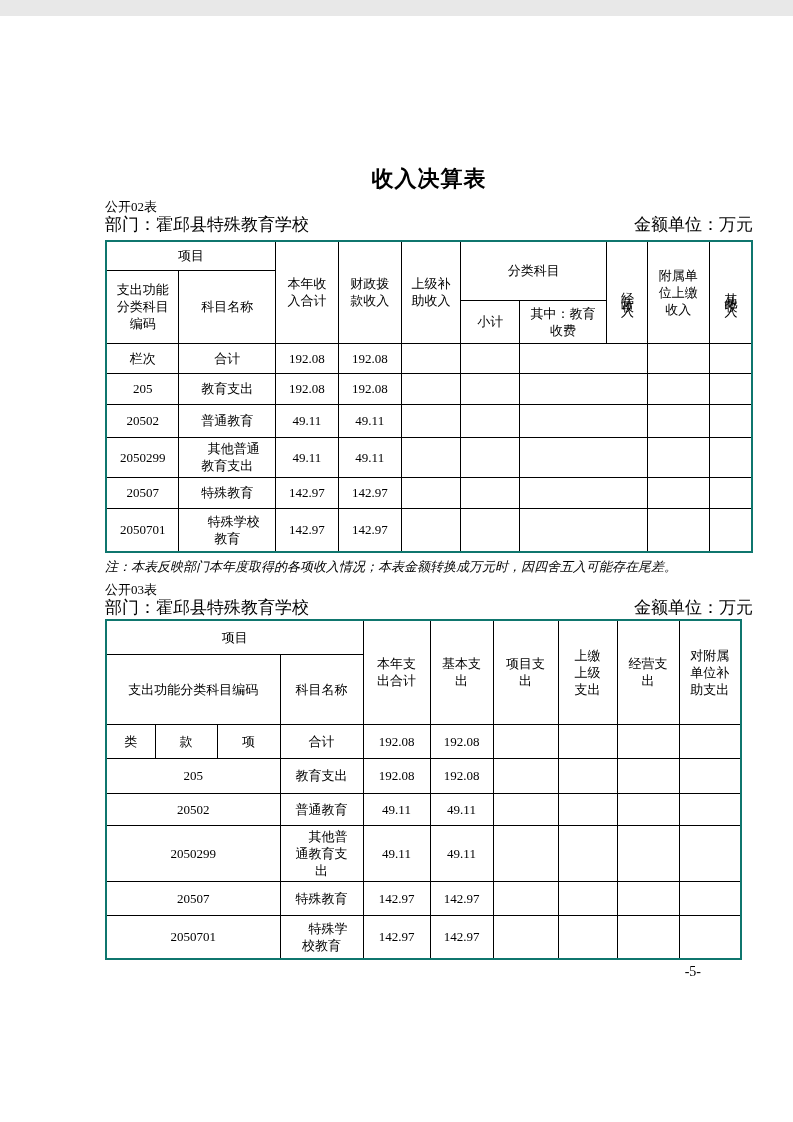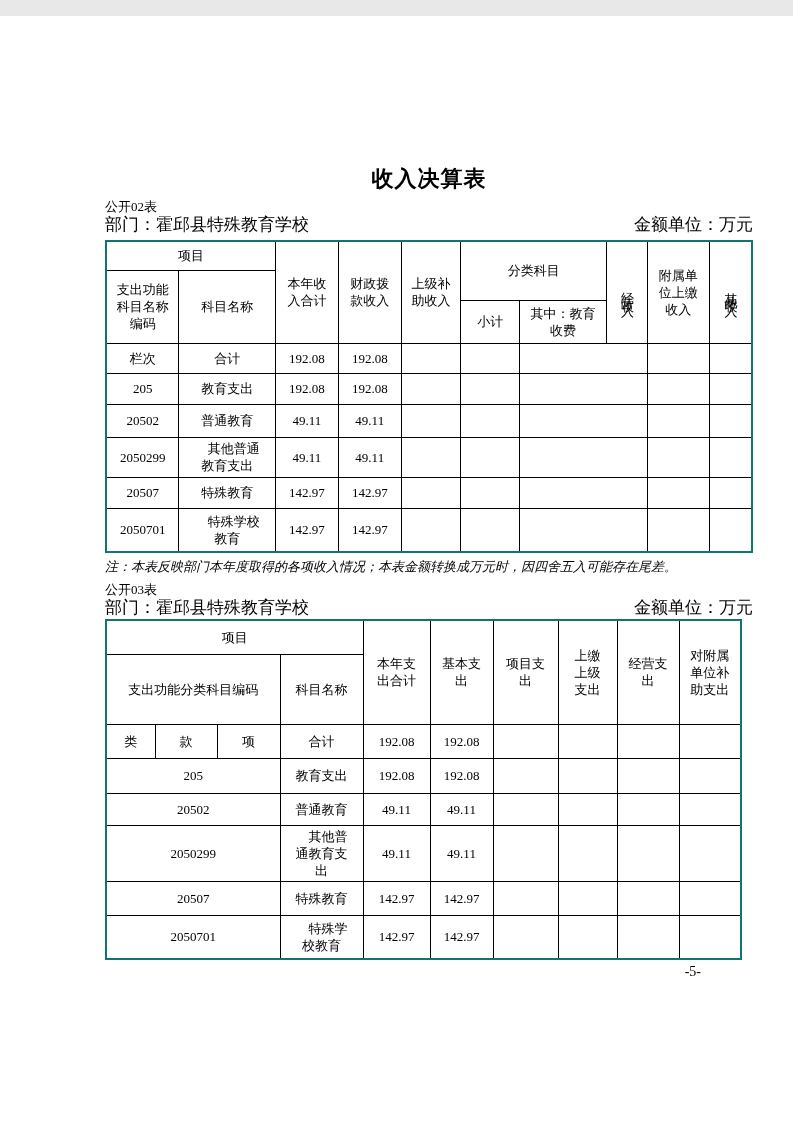--- a/index.html
+++ b/index.html
@@ -120,21 +120,21 @@
 助收入</th>
         <th colspan="2" rowspan="2">分类科目</th>
         <th rowspan="3"><span class="vtext">经营收入</span></th>
         <th rowspan="3">附属单
 位上缴
 收入</th>
         <th rowspan="3"><span class="vtext">其他收入</span></th>
       </tr>
       <tr style="height:30px">
         <th rowspan="2">支出功能
-科目名称
+分类科目
 编码</th>
         <th rowspan="2">科目名称</th>
       </tr>
       <tr style="height:43px">
         <th>小计</th>
         <th class="wrapL">其中：教育
 收费</th>
       </tr>
 
       <tr style="height:30px">

